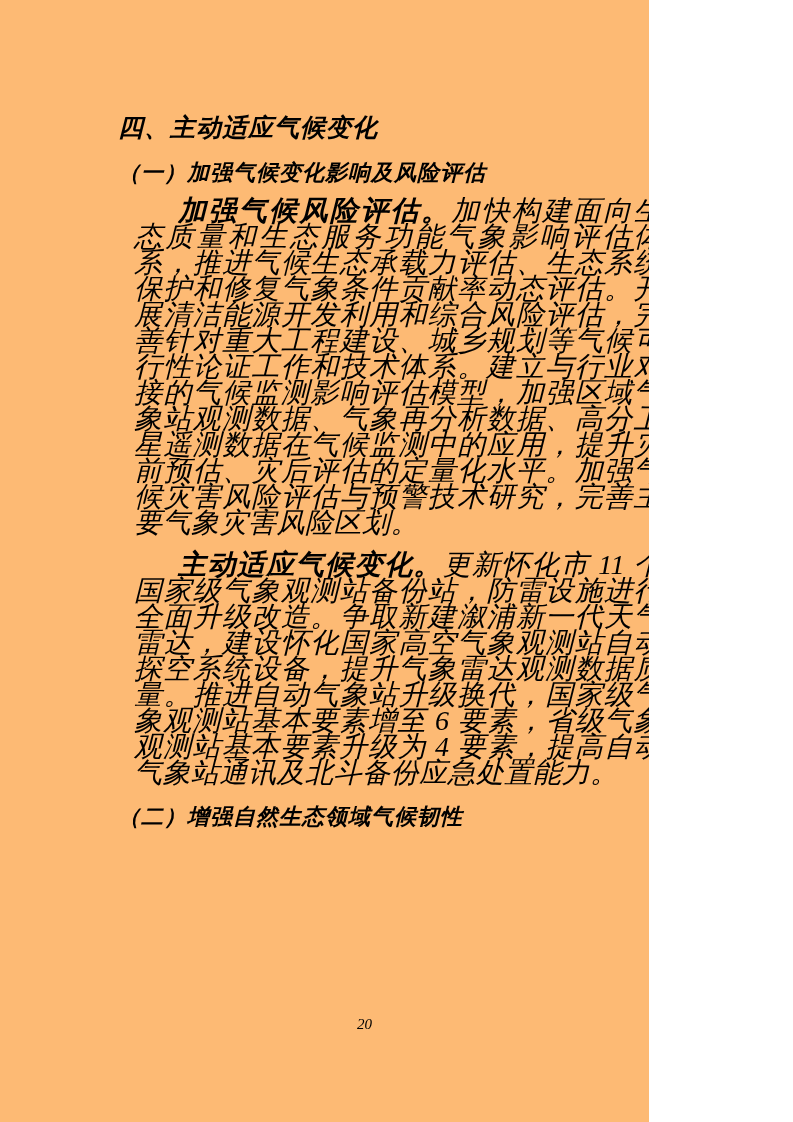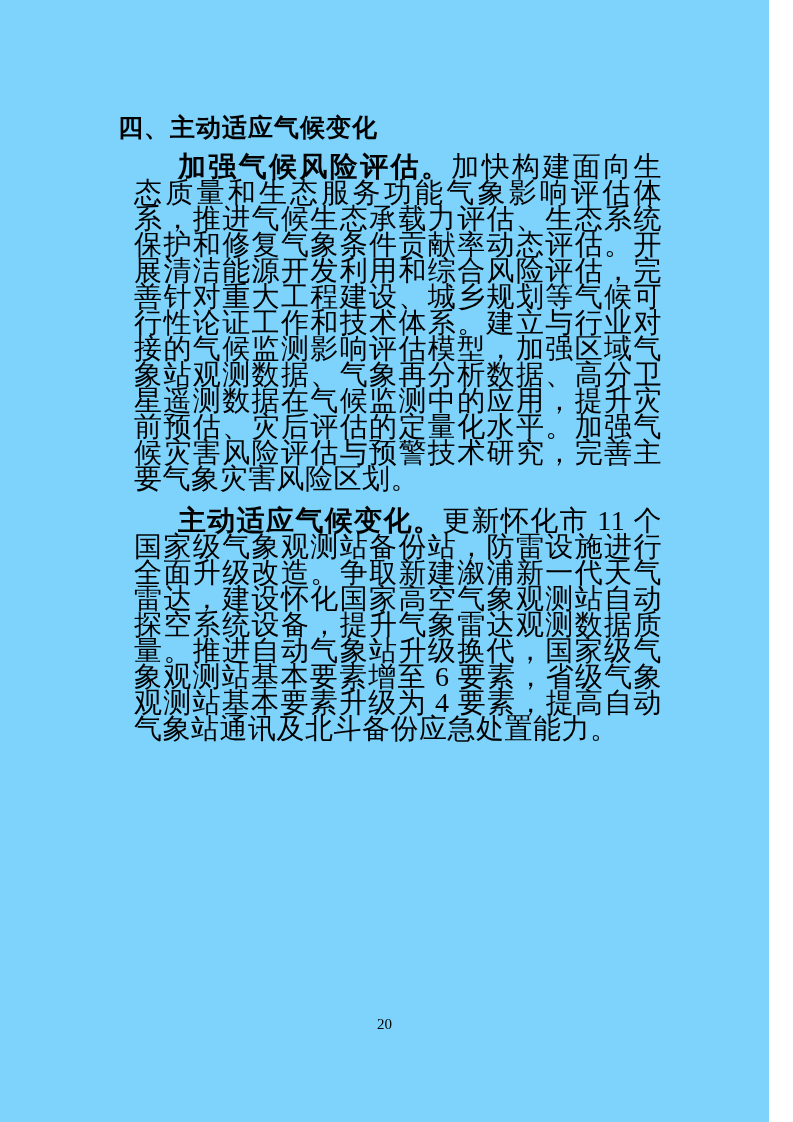--- a/index.html
+++ b/index.html
@@ -2,26 +2,27 @@
 <html><head>
 <meta charset="utf-8">
 <style>
   html, body {
     margin: 0;
     padding: 0;
     background: #ffffff;
   }
   .page {
     position: relative;
-    width: 769px;
+    width: 649px;
     height: 1122px;
-    background: #7dd3fc;
+    background: #fdba74;
     color: #000000;
     font-family: "Liberation Serif", "DejaVu Serif", serif;
     overflow: hidden;
+    font-style: italic;
   }
   .content {
     position: absolute;
     left: 118px;
     top: 110px;
     width: 560px;
   }
   .chapter-heading {
     font-family: "Liberation Sans", "DejaVu Sans", sans-serif;
     font-size: 25px;
@@ -60,33 +61,36 @@
   }
   .page-number {
     position: absolute;
     top: 1014px;
     left: 0;
     width: 100%;
     text-align: center;
     font-size: 15px;
     line-height: 20px;
     font-family: "Liberation Serif", "DejaVu Serif", serif;
+    padding-left: 40px;
   }
 </style>
 </head>
 <body>
 
 <div class="page">
   <div class="content">
 
     <h1 class="chapter-heading">四、主动适应气候变化</h1>
 
+    <h2 class="section-heading">（一）加强气候变化影响及风险评估</h2>
 
     <p class="para first-of-section"><span class="para-lead">加强气候风险评估。</span><span>加快构建面向生态质量和生态服务功能气象影响评估体系，推进气候生态承载力评估、生态系统保护和修复气象条件贡献率动态评估。开展清洁能源开发利用和综合风险评估，完善针对重大工程建设、城乡规划等气候可行性论证工作和技术体系。建立与行业对接的气候监测影响评估模型，加强区域气象站观测数据、气象再分析数据、高分卫星遥测数据在气候监测中的应用，提升灾前预估、灾后评估的定量化水平。加强气候灾害风险评估与预警技术研究，完善主要气象灾害风险区划。</span></p>
 
     <p class="para"><span class="para-lead">主动适应气候变化。</span><span>更新怀化市 11 个国家级气象观测站备份站，防雷设施进行全面升级改造。争取新建溆浦新一代天气雷达，建设怀化国家高空气象观测站自动探空系统设备，提升气象雷达观测数据质量。推进自动气象站升级换代，国家级气象观测站基本要素增至 6 要素，省级气象观测站基本要素升级为 4 要素，提高自动气象站通讯及北斗备份应急处置能力。</span></p>
 
+    <h2 class="section-heading second">（二）增强自然生态领域气候韧性</h2>
 
 
   </div>
 
   <div class="page-number">20</div>
 </div>
 
 </body></html>

